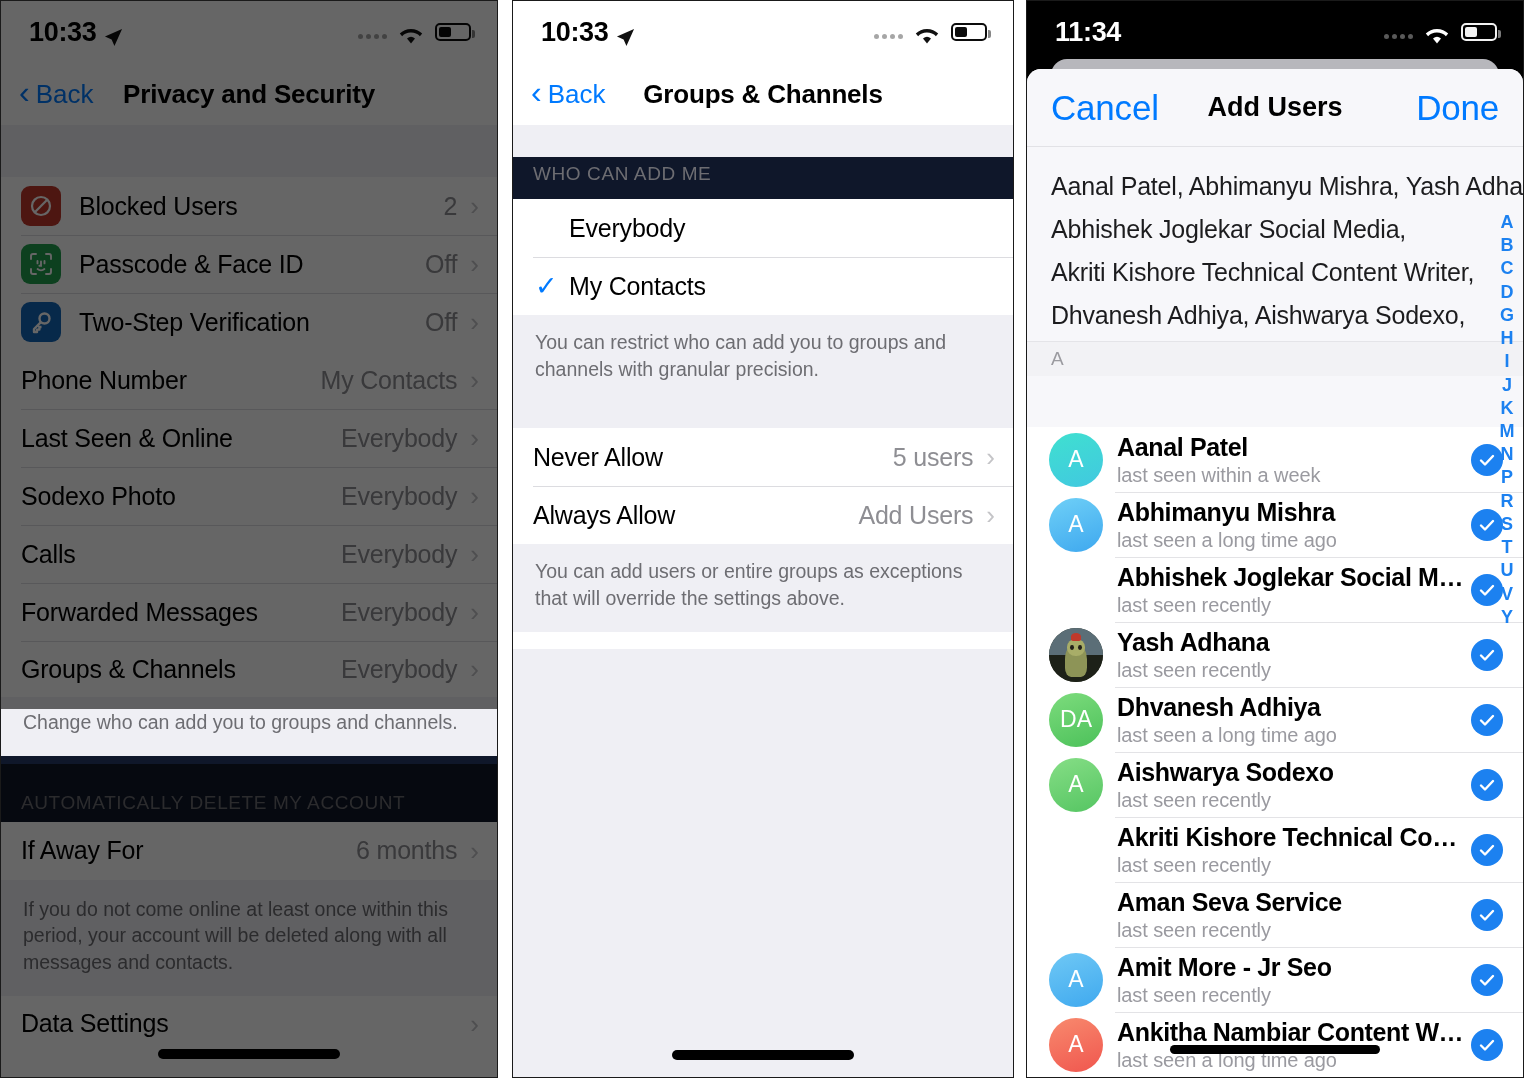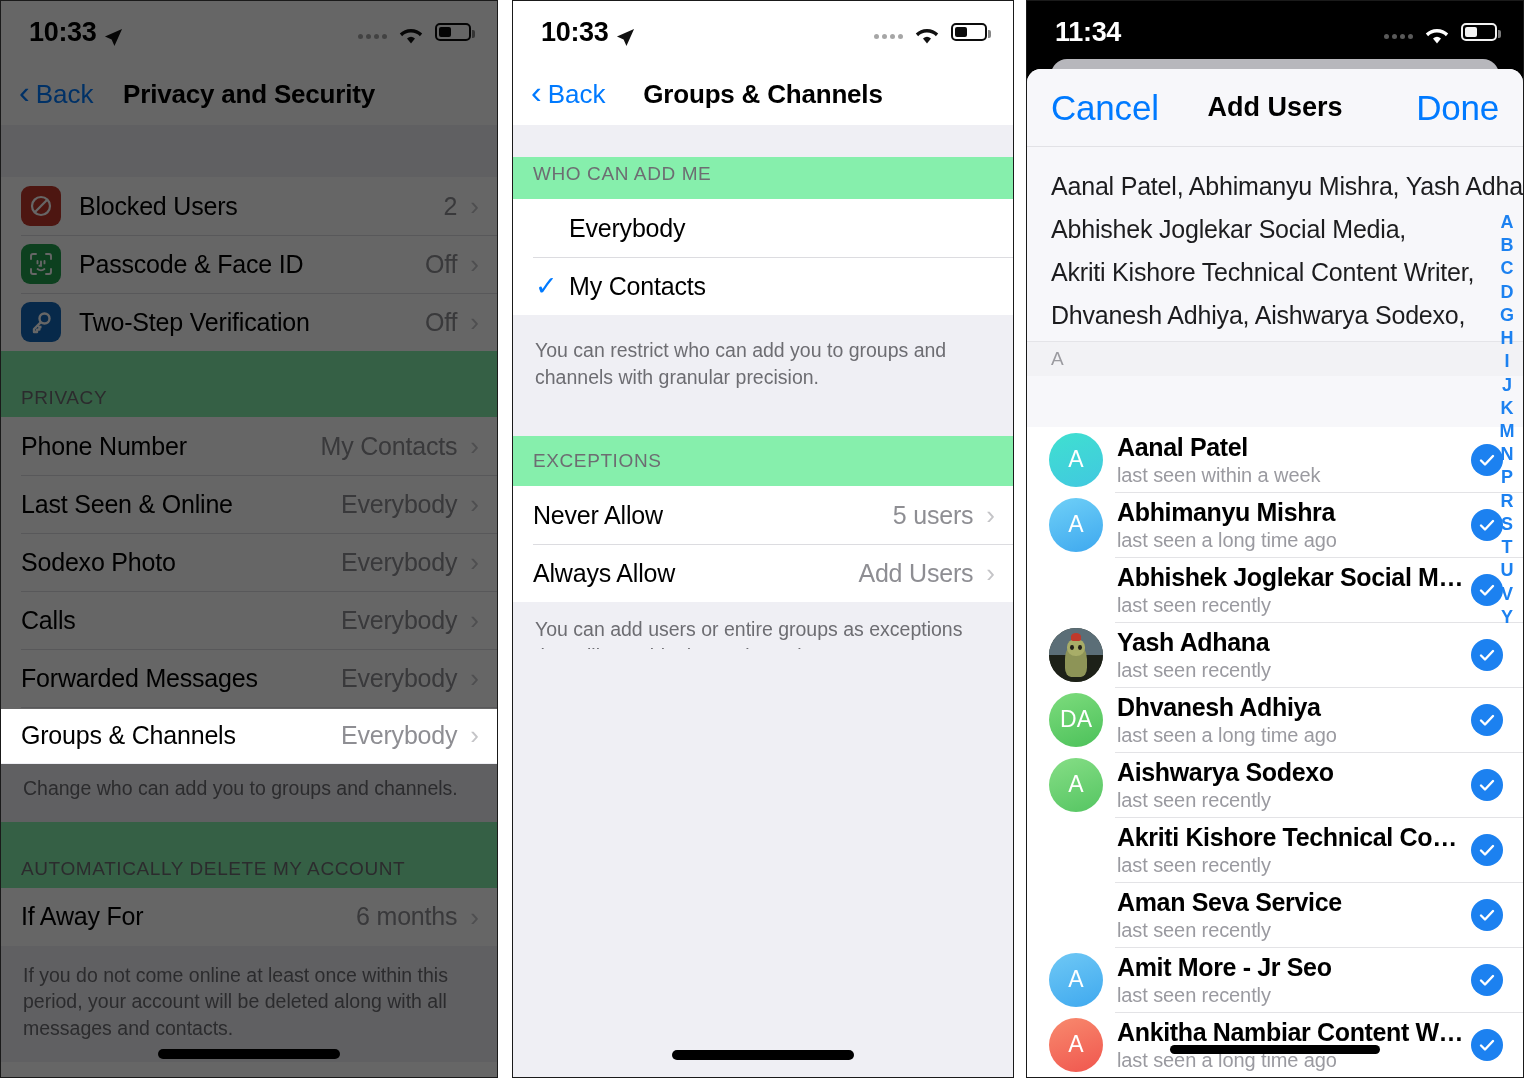--- a/index.html
+++ b/index.html
@@ -55,21 +55,21 @@
   .nav-back { display: flex; align-items: center; gap: 6px; color: #007aff; font-size: 26px; z-index: 2; }
   .nav-chev { font-size: 32px; line-height: 1; font-weight: 300; position: relative; top: -2px; }
   .nav-title {
     position: absolute; left: 0; right: 0; text-align: center;
     font-size: 26px; font-weight: bold; color: #000; letter-spacing: -0.2px;
   }
 
   
   .group-gap { background: #efeff4; }
   .sect-head {
-    background: #86efac; color: #6d6d72; font-size: 19px;
+    background: #0f172a; color: #6d6d72; font-size: 19px;
     letter-spacing: .6px; padding: 24px 20px 8px 20px; text-transform: uppercase;
   }
   .sect-foot {
     background: #efeff4; color: #6d6d72; font-size: 19.5px; line-height: 1.37;
     padding: 12px 22px 20px 22px;
   }
   .cell {
     background: #fff; display: flex; align-items: center;
     height: 58px; padding: 0 18px 0 20px; position: relative;
   }
@@ -252,21 +252,20 @@
               <circle cx="15.5" cy="8.5" r="5" fill="none" stroke="#fff" stroke-width="2.4"></circle>
               <path d="M12.2 11.8L5 19v3h3v-2.4h2.4V17h2.1" fill="none" stroke="#fff" stroke-width="2.4" stroke-linejoin="round"></path>
             </svg>
         </span>
         <span class="cell-title">Two-Step Verification</span>
         <span class="cell-value">Off</span>
         <span class="cell-chev">›</span>
       </div>
     </div>
 
-    <div class="sect-head" style="padding-top:36px">PRIVACY</div>
 
     <div>
       <div class="cell">
         <span class="cell-title">Phone Number</span>
         <span class="cell-value">My Contacts</span>
         <span class="cell-chev">›</span>
       </div>
       <div class="cell">
         <span class="cell-title">Last Seen &amp; Online</span>
         <span class="cell-value">Everybody</span>
@@ -359,22 +358,21 @@
     <div>
       <div class="cell indent">
         <span class="cell-title">Everybody</span>
       </div>
       <div class="cell indent">
         <span class="check-lead">✓</span>
         <span class="cell-title">My Contacts</span>
       </div>
     </div>
 
-    <div class="sect-foot" style="padding-top:22px;padding-bottom:46px">You can restrict who can add you to groups and channels with granular precision.</div>
-    <div class="sect-head" style="padding-top:14px;padding-bottom:14px">EXCEPTIONS</div>
+    <div class="sect-foot" style="padding-top:14px;padding-bottom:46px">You can restrict who can add you to groups and channels with granular precision.</div>
 
     <div>
       <div class="cell">
         <span class="cell-title">Never Allow</span>
         <span class="cell-value">5 users</span>
         <span class="cell-chev">›</span>
       </div>
       <div class="cell">
         <span class="cell-title">Always Allow</span>
         <span class="cell-value">Add Users</span>

